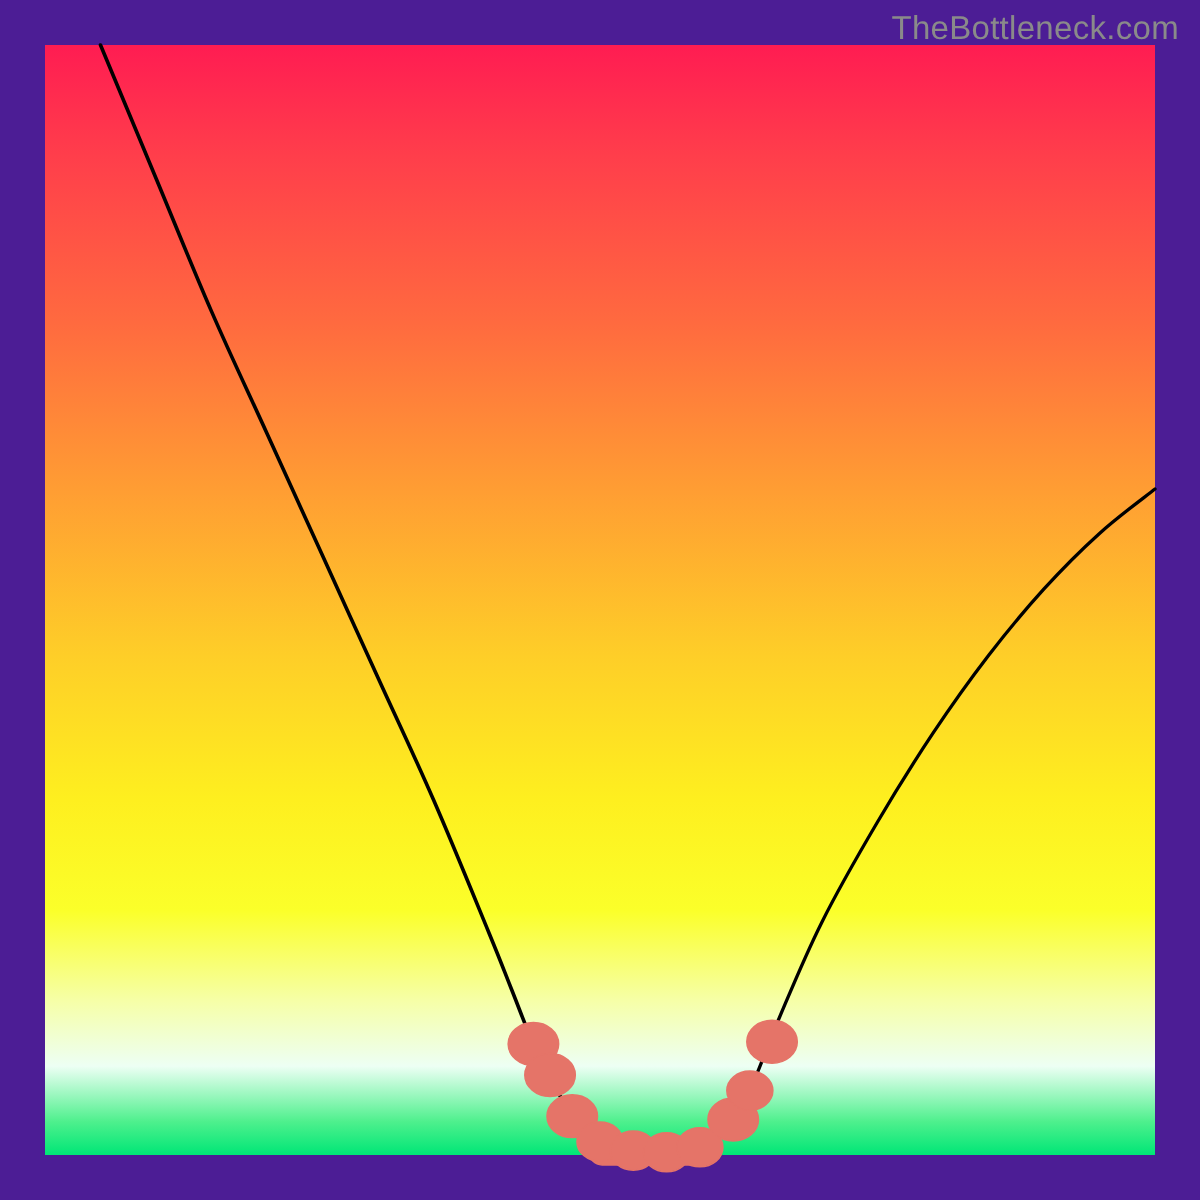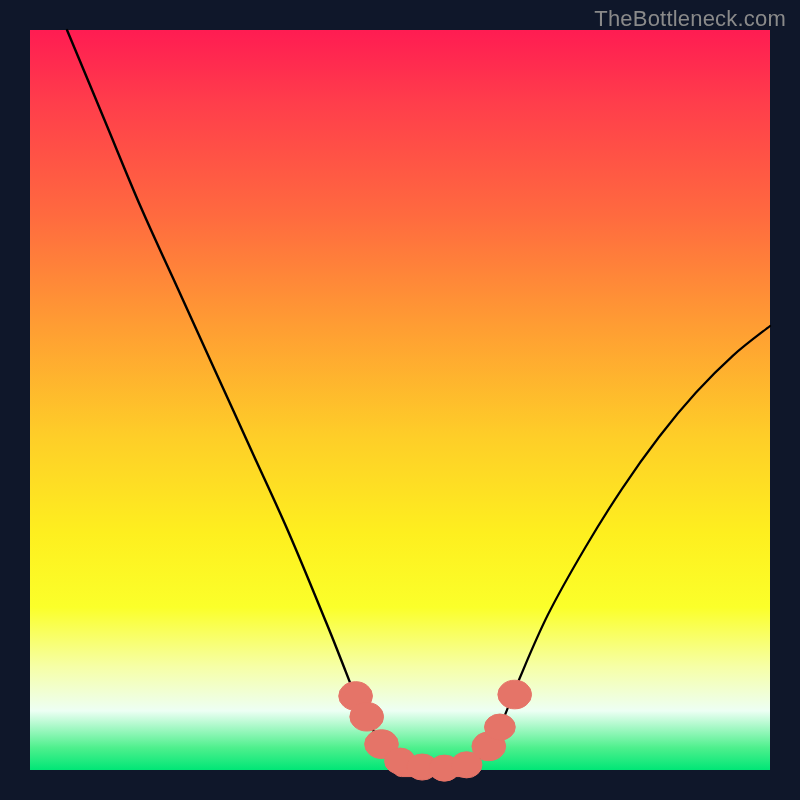--- a/index.html
+++ b/index.html
@@ -8,21 +8,21 @@
     width: 800px;
     height: 800px;
     background: #000;
     overflow: hidden;
     font-family: Arial, Helvetica, sans-serif;
   }
   .frame {
     position: relative;
     width: 800px;
     height: 800px;
-    background: #0f172a;
+    background: #4c1d95;
   }
   .plot-area {
     position: absolute;
     left: 30px;
     top: 30px;
     width: 740px;
     height: 740px;
     background: linear-gradient(
       to bottom,
       #ff1c52 0%,

